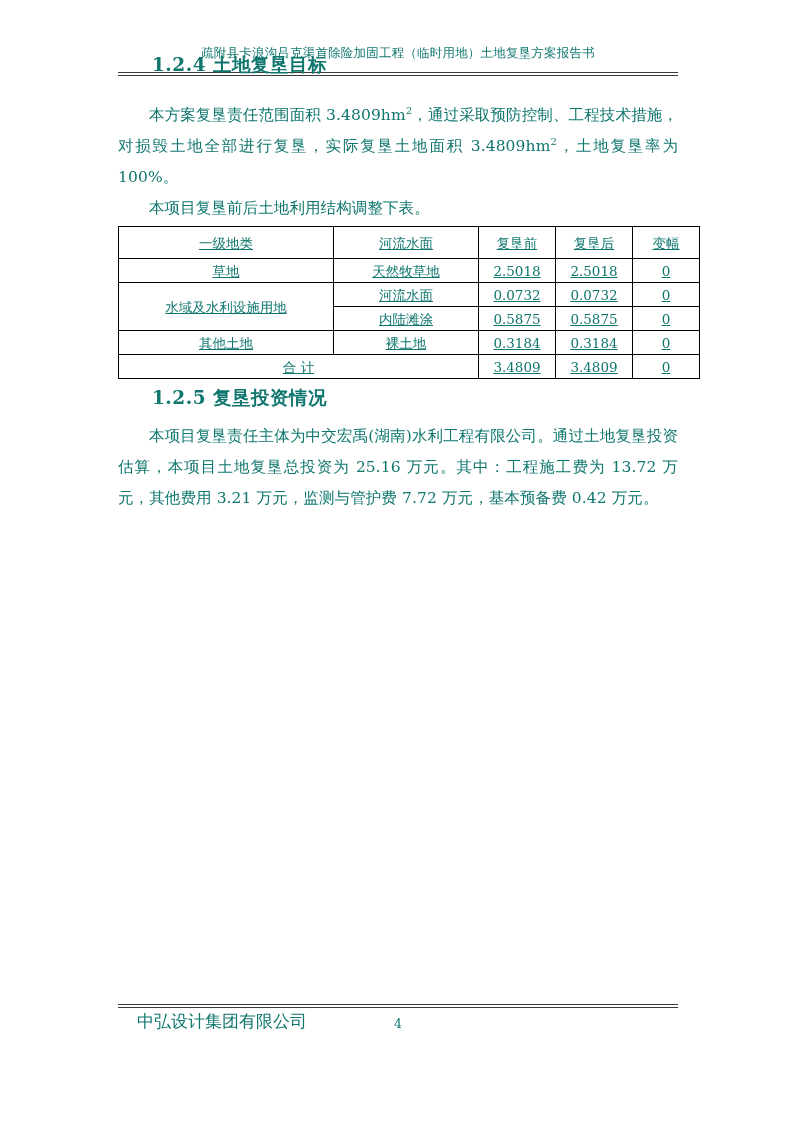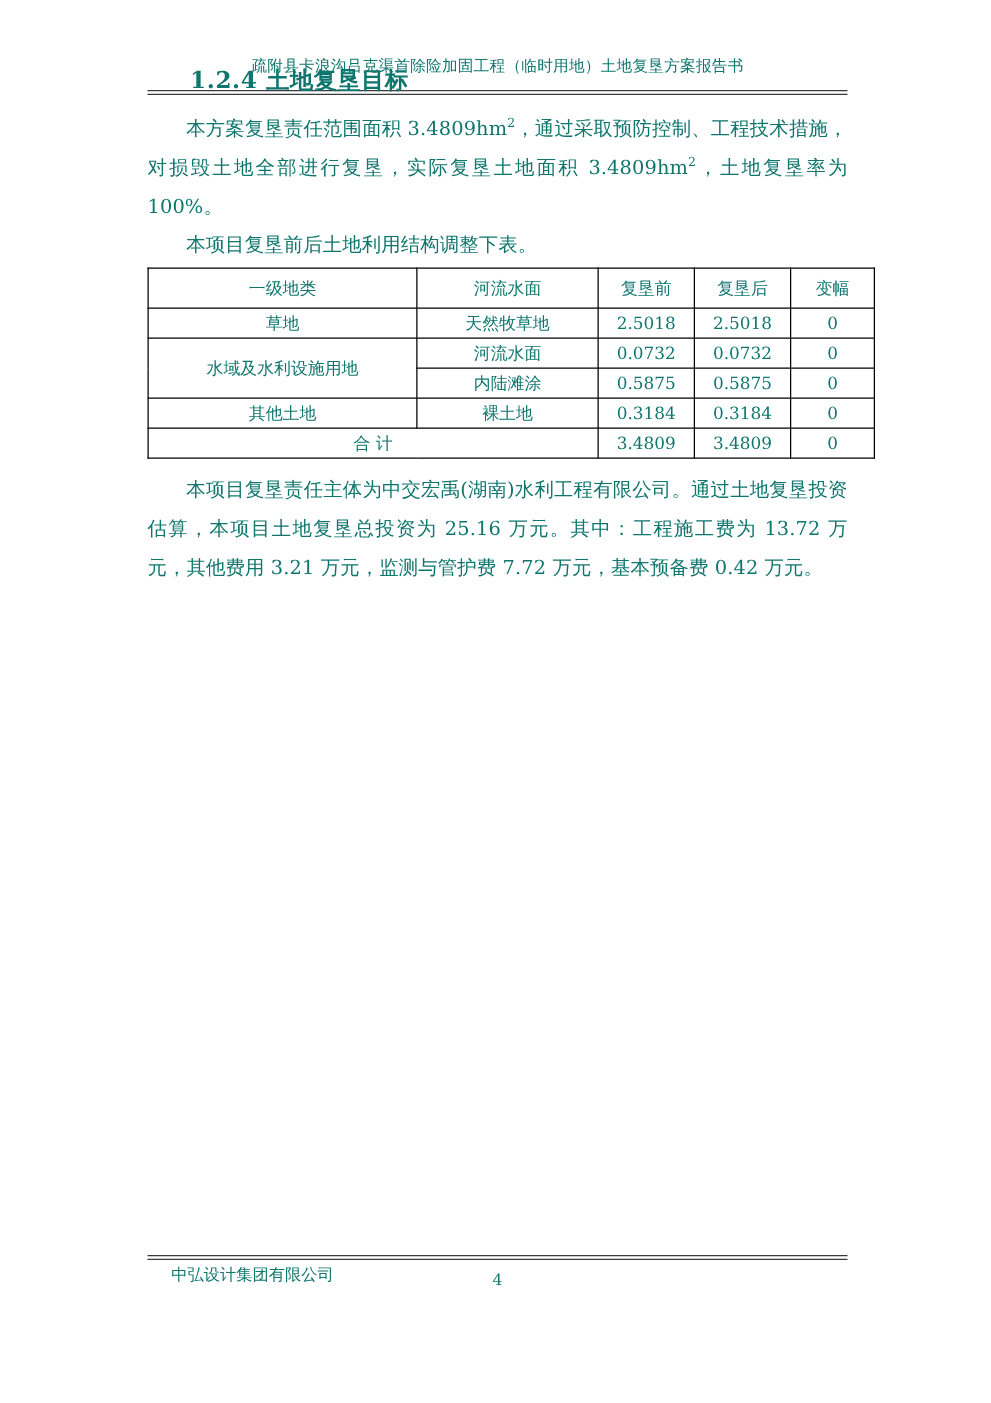--- a/index.html
+++ b/index.html
@@ -55,21 +55,21 @@
     width: 560px;
     height: 4px;
     border-top: 1.6px solid #3b3b3b;
     border-bottom: 1.6px solid #3b3b3b;
     box-sizing: border-box;
   }
   .footer-left {
     position: absolute;
     left: 137px;
     top: 1012px;
-    font-size: 13px;
+    font-size: 17px;
     line-height: 18px;
   }
   .footer-page {
     position: absolute;
     left: 118px;
     top: 1016px;
     width: 560px;
     text-align: center;
     font-size: 12.5px;
   }
@@ -125,20 +125,21 @@
     table-layout: fixed;
   }
   table.reclaim td {
     border: 1px solid #000000;
     font-size: 13.5px;
     text-align: center;
     height: 23px;
     padding: 0 2px;
     line-height: 22px;
     font-family: "DejaVu Serif", "Liberation Serif", serif;
+    text-decoration: underline;
   }
   table.reclaim td.head {
     height: 31px;
     font-size: 13.5px;
   }
   .c1 { width: 210px; }
   .c2 { width: 140px; }
   .c3 { width: 72px; }
   .c4 { width: 72px; }
   .c5 { width: 62px; }
@@ -154,21 +155,21 @@
     <div class="header-text">疏附县卡浪沟吕克渠首除险加固工程（临时用地）土地复垦方案报告书</div>
   </div>
   <div class="header-rule"></div>
 
   <div class="content">
 
     <div class="sec-wrap block-1">
       <h2 class="sec">1.2.4  土地复垦目标</h2>
     </div>
 
-    <p class="body" style="margin-top:10px;"><span>本方案复垦责任范围面积 3.4809hm</span><sup>2</sup><span>，通过采取预防控制、工程技术措施，对损毁土地全部进行复垦，实际复垦土地面积 3.4809hm</span><sup>2</sup><span>，土地复垦率为 100%。</span></p>
+    <p class="body" style="margin-top:22px;"><span>本方案复垦责任范围面积 3.4809hm</span><sup>2</sup><span>，通过采取预防控制、工程技术措施，对损毁土地全部进行复垦，实际复垦土地面积 3.4809hm</span><sup>2</sup><span>，土地复垦率为 100%。</span></p>
 
     <p class="body">本项目复垦前后土地利用结构调整下表。</p>
 
 
     <table class="reclaim">
       <tbody>
         <tr>
           <td class="c1 head">一级地类</td>
           <td class="c2 head">河流水面</td>
           <td class="c3 head">复垦前</td>
@@ -204,20 +205,23 @@
         </tr>
         <tr>
           <td class="c1" colspan="2">合  计</td>
           <td class="c3">3.4809</td>
           <td class="c4">3.4809</td>
           <td class="c5">0</td>
         </tr>
       </tbody>
     </table>
 
+    <div class="sec-wrap block-after-table">
+      <h2 class="sec">1.2.5  复垦投资情况</h2>
+    </div>
 
     <p class="body" style="margin-top:10px;">本项目复垦责任主体为中交宏禹(湖南)水利工程有限公司。通过土地复垦投资估算，本项目土地复垦总投资为 25.16 万元。其中：工程施工费为 13.72 万元，其他费用 3.21 万元，监测与管护费 7.72 万元，基本预备费 0.42 万元。</p>
 
   </div>
 
   <div class="footer-rule"></div>
   <div class="footer-left">中弘设计集团有限公司</div>
   <div class="footer-page">4</div>
 
 </div>

